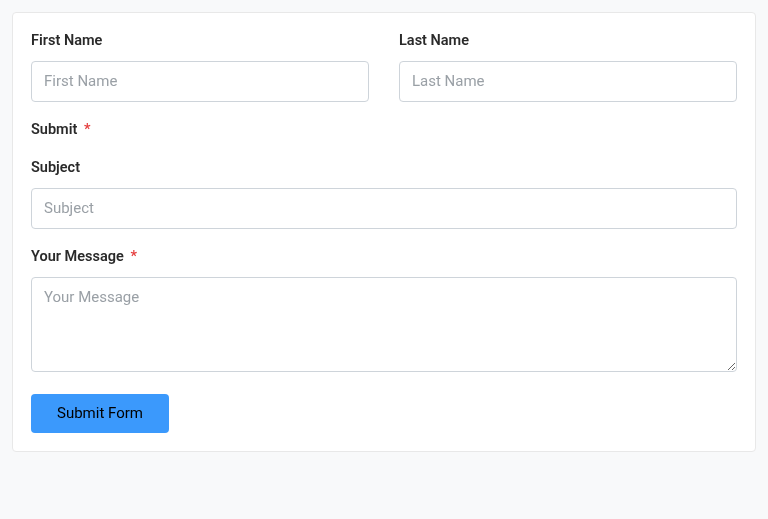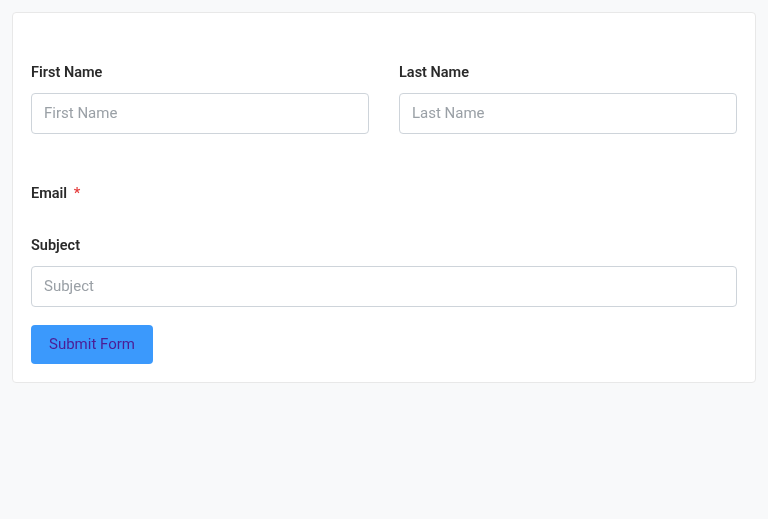--- a/index.html
+++ b/index.html
@@ -22,21 +22,20 @@
     }
     .row {
       display: flex;
       gap: 30px;
     }
     .col {
       flex: 1;
     }
     .form-group {
       margin-bottom: 18px;
-      margin-top: 32px;
     }
     label {
       display: block;
       font-size: 14.5px;
       font-weight: 600;
       color: #2a2a2a;
       margin-bottom: 10px;
       line-height: 1.4;
     }
     .required {
@@ -61,25 +60,25 @@
     textarea::placeholder {
       color: #9aa0a6;
       opacity: 1;
     }
     textarea {
       min-height: 95px;
       resize: vertical;
     }
     .btn {
       display: inline-block;
-      padding: 9px 18px;
+      padding: 9px 26px;
       font-size: 15px;
       font-weight: 400;
       line-height: 1.4;
-      color: #4c1d95;
+      color: #000000;
       background-color: #3b99fc;
       border: none;
       border-radius: 4px;
       cursor: pointer;
       font-family: inherit;
     }
   </style>
 </head>
 <body>
 
@@ -90,25 +89,32 @@
       <input type="text" placeholder="First Name" style="">
     </div>
     <div class="col form-group">
       <label>Last Name</label>
       <input type="text" placeholder="Last Name" style="">
     </div>
   </div>
 
   <div class="form-group">
     <label>
-      <span>Email</span>
+      <span>Submit</span>
       <span class="required">*</span>
     </label>
   </div>
 
   <div class="form-group">
     <label>Subject</label>
     <input type="text" placeholder="Subject" style="">
   </div>
 
+  <div class="form-group">
+    <label>
+      <span>Your Message</span>
+      <span class="required">*</span>
+    </label>
+    <textarea placeholder="Your Message" style=""></textarea>
+  </div>
 
   <button class="btn">Submit Form</button>
 </div>
 
 </body></html>

